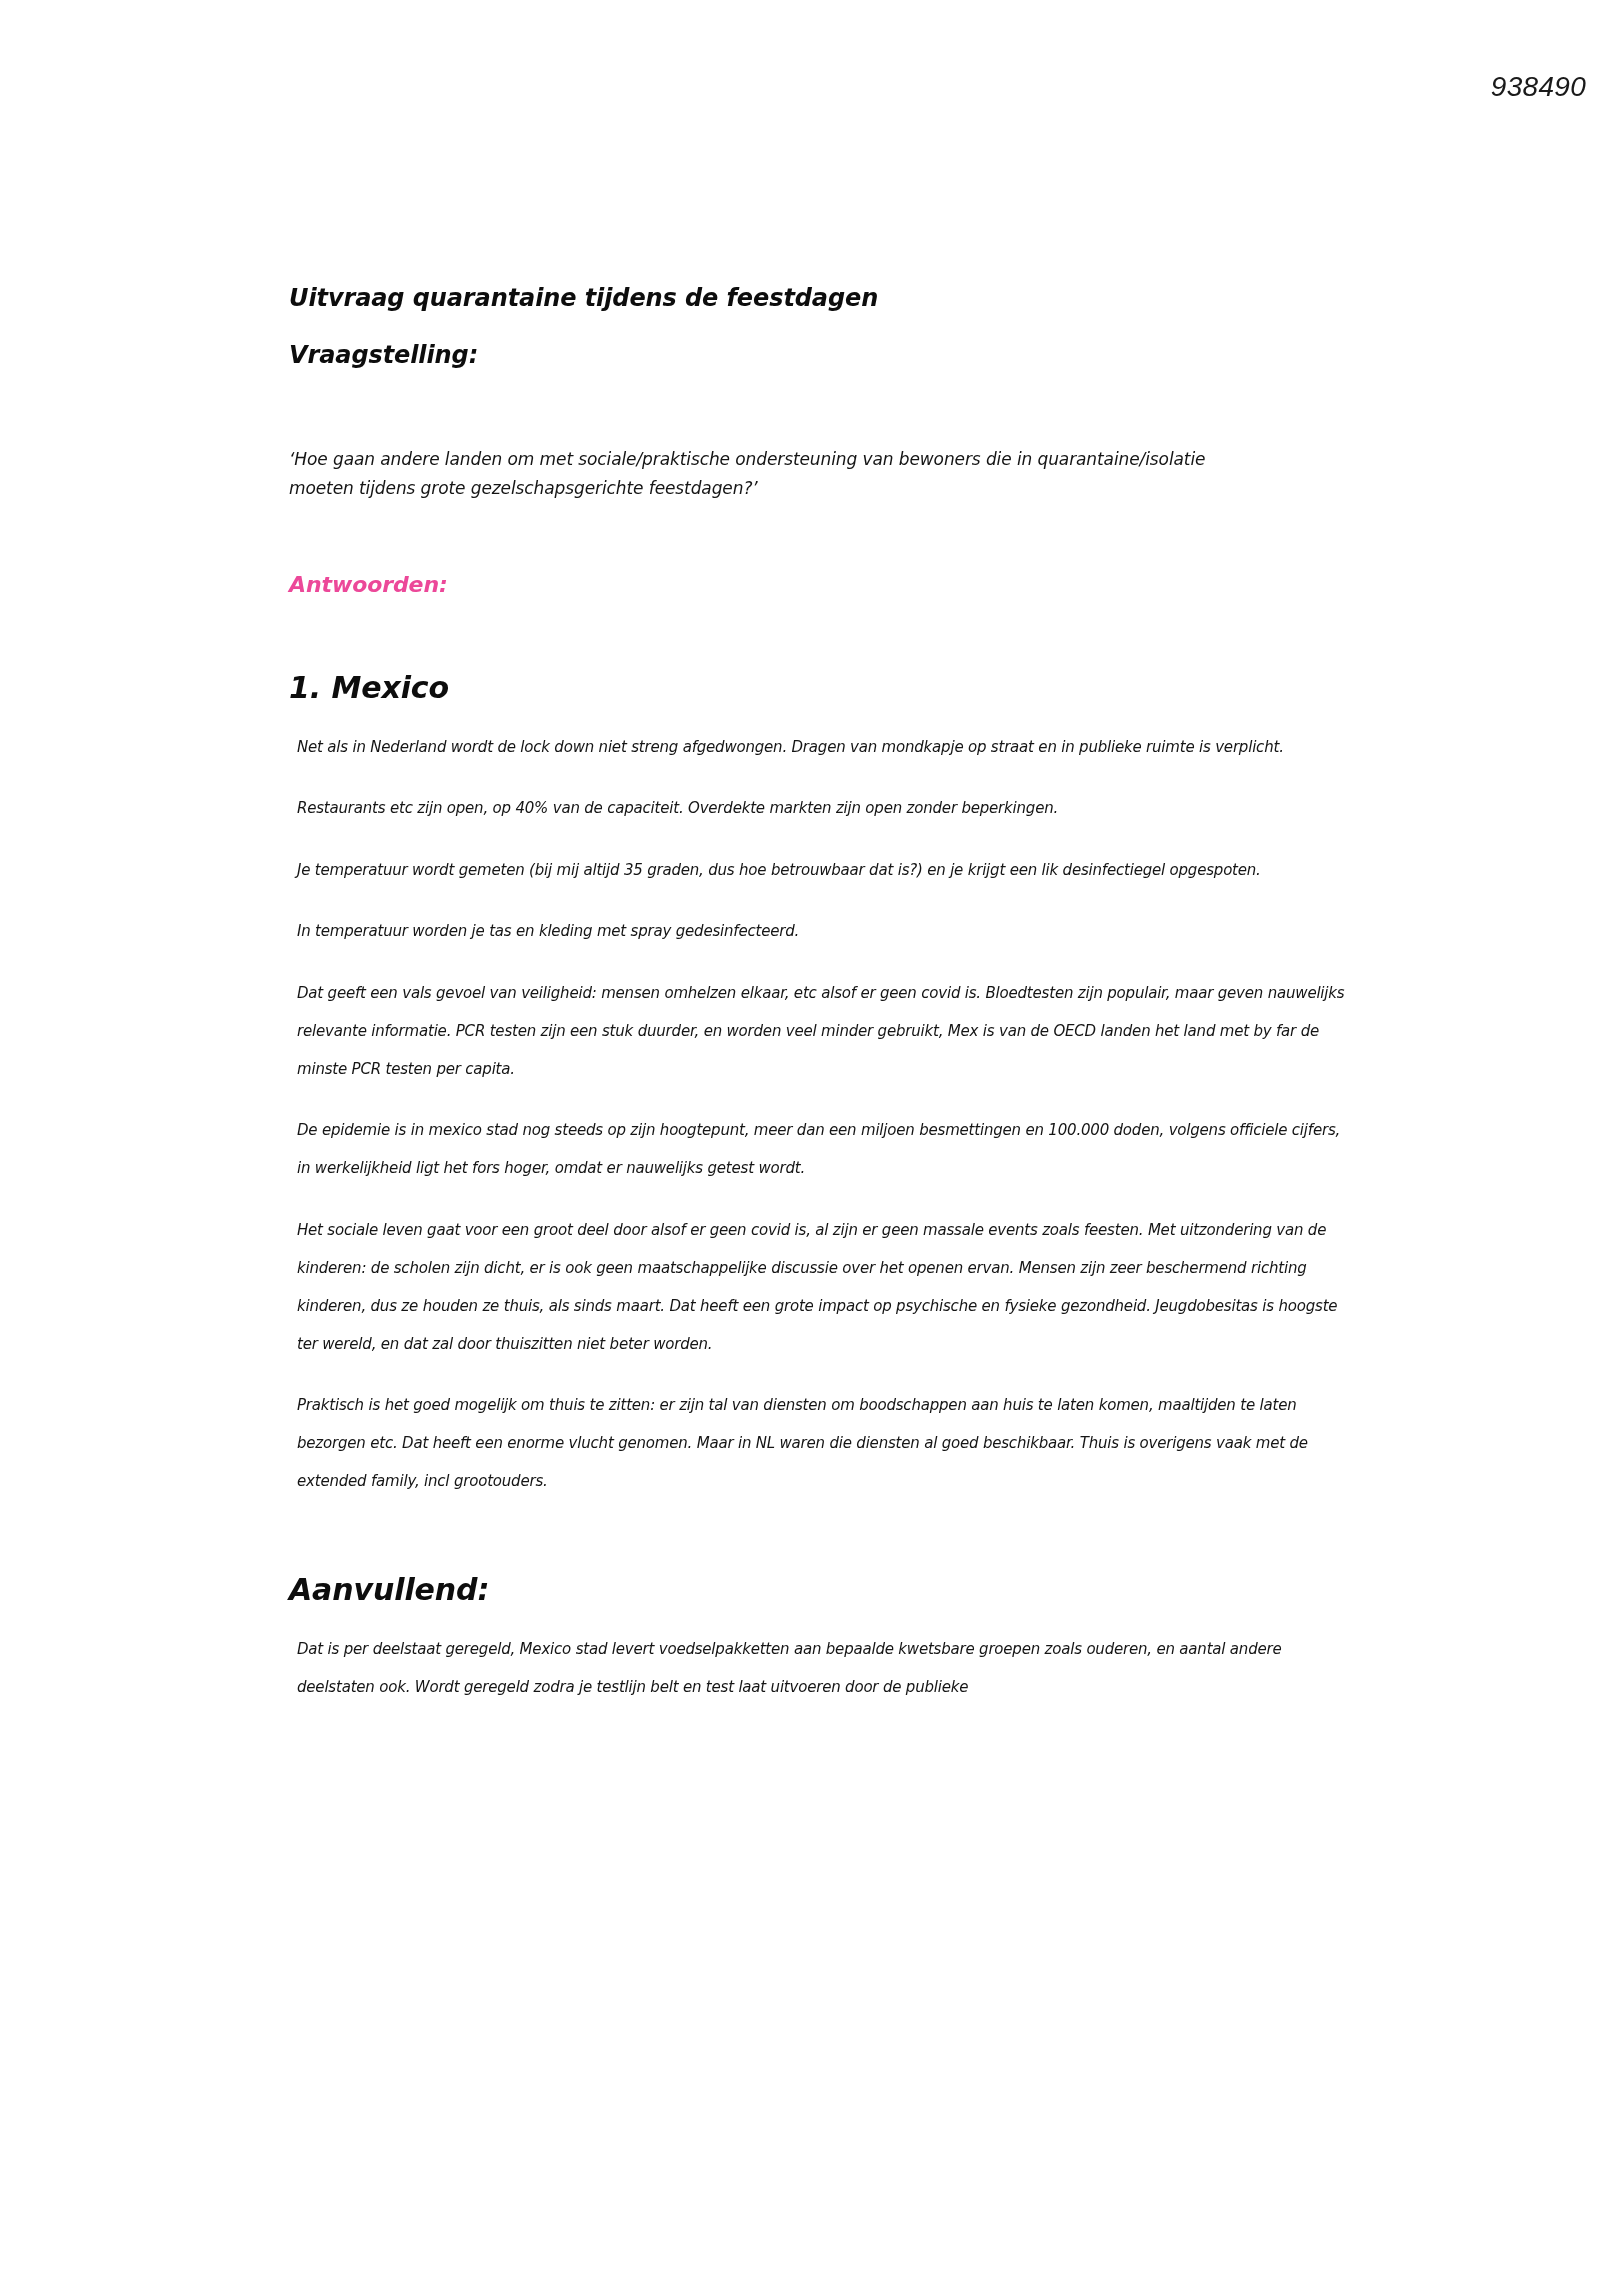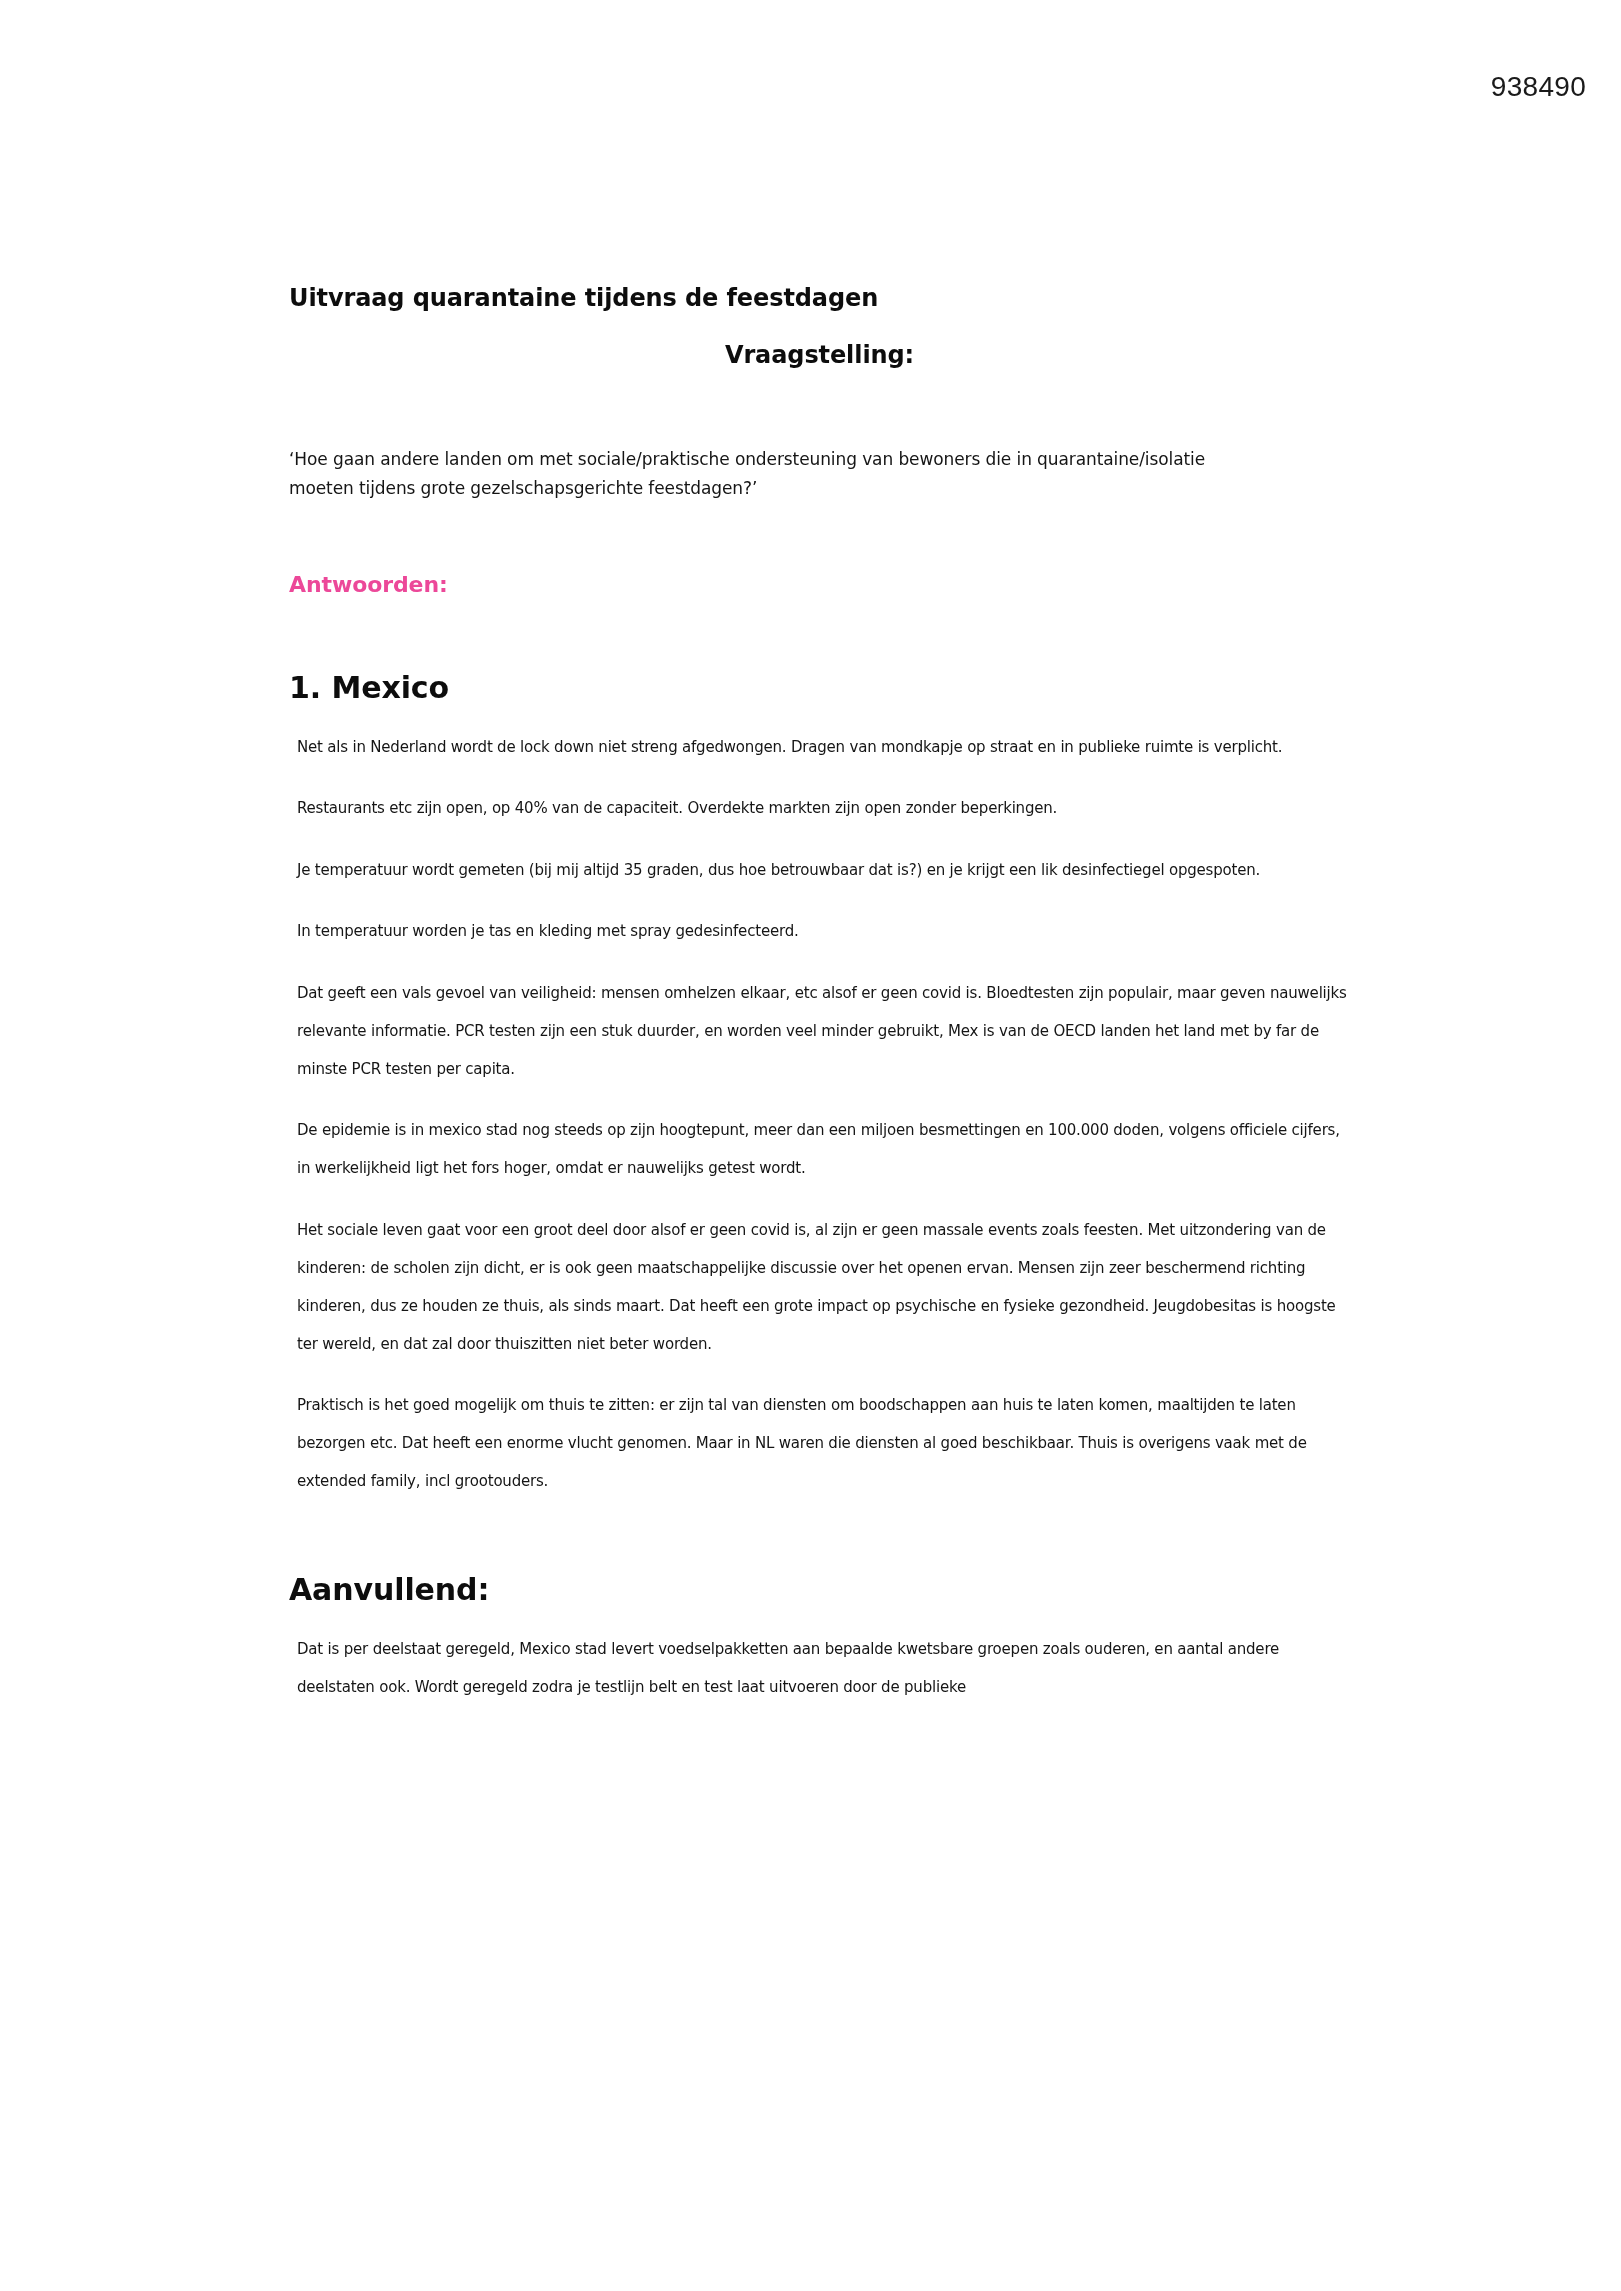--- a/index.html
+++ b/index.html
@@ -8,20 +8,21 @@
     background: #ffffff;
   }
   .page {
     position: relative;
     width: 1621px;
     height: 1762px;
     background: #ffffff;
     box-sizing: border-box;
     overflow: hidden;
     font-family: "DejaVu Sans", sans-serif;
+    font-style: italic;
   }
   .page-number {
     position: absolute;
     top: 69px;
     right: 35px;
     font-family: "Liberation Sans", sans-serif;
     font-size: 28px;
     line-height: 35px;
     color: #1a1a1a;
     letter-spacing: 0.3px;
@@ -42,21 +43,20 @@
     margin: 0 0 23.5px 0;
   }
   .doc-subtitle {
     font-family: "DejaVu Sans", sans-serif;
     font-weight: bold;
     font-size: 24px;
     line-height: 33px;
     color: #0d0d0d;
     letter-spacing: -0.1px;
     margin: 0;
-    text-align: center;
   }
   .question-block {
     margin-top: 73px;
     font-family: "DejaVu Sans", sans-serif;
     font-size: 17px;
     line-height: 29px;
     color: #151515;
     max-width: 980px;
     letter-spacing: -0.1px;
   }

